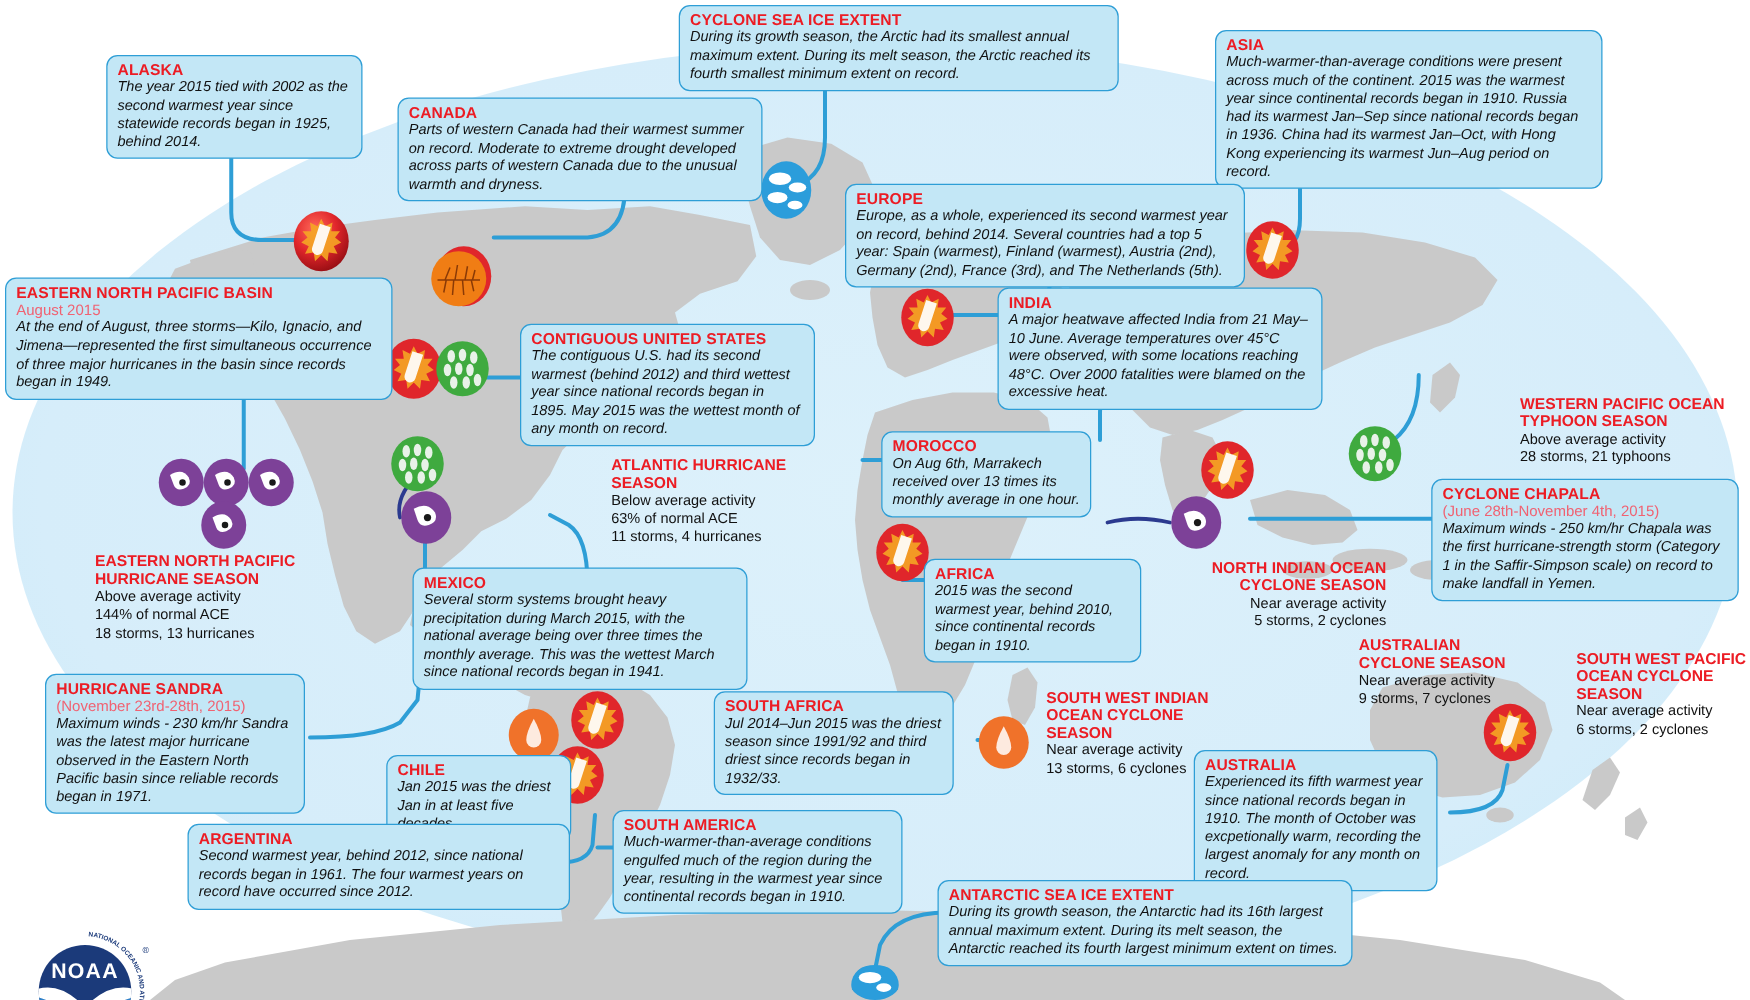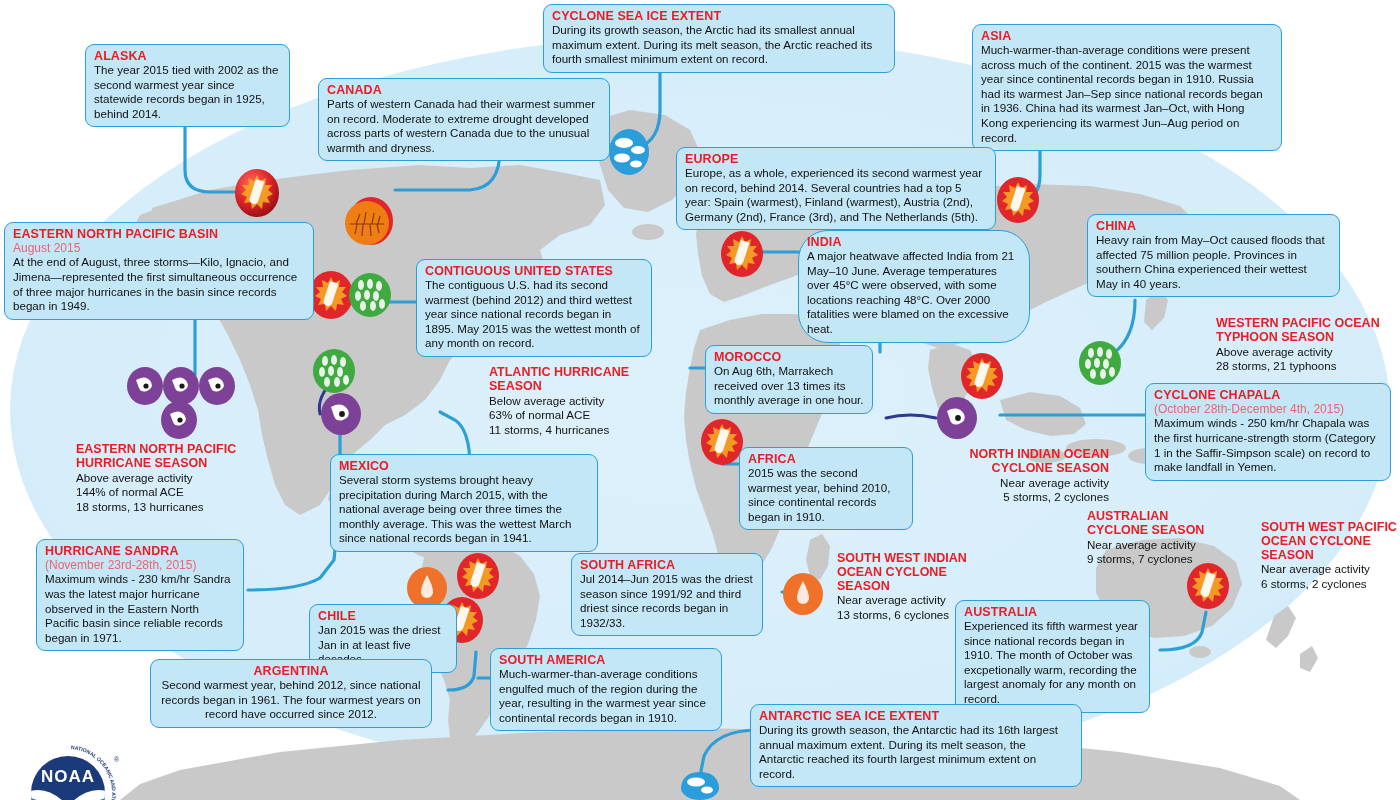--- a/index.html
+++ b/index.html
@@ -51,20 +51,21 @@
     font-size:12px;
     line-height:1.2;
     display:block;
   }
   .callout .bdy {
     color:#111111;
     font-size:11.6px;
     line-height:1.26;
     display:block;
     margin-top:0px;
+    font-style:italic;
   }
 
   
   .statlabel { position:absolute; z-index:4; }
   .statlabel .ttl {
     color:#ec1c24; font-weight:bold; font-size:12.5px; line-height:1.1; display:block;
   }
   .statlabel .bdy {
     color:#111111; font-size:11.6px; line-height:1.26; display:block;
   }
@@ -410,49 +411,45 @@
   <div class="callout" style="left:943px;top:24px;width:310px;margin-left:29px;">
     <span class="ttl">ASIA</span>
     <span class="bdy">Much-warmer-than-average conditions were present across much of the continent. 2015 was the warmest year since continental records began in 1910. Russia had its warmest Jan–Sep since national records began in 1936. China had its warmest Jan–Oct, with Hong Kong experiencing its warmest Jun–Aug period on record.</span>
   </div>
 
   <div class="callout" style="left:676px;top:147px;width:320px;">
     <span class="ttl">EUROPE</span>
     <span class="bdy">Europe, as a whole, experienced its second warmest year on record, behind 2014. Several countries had a top 5 year: Spain (warmest), Finland (warmest), Austria (2nd), Germany  (2nd), France (3rd), and The Netherlands (5th).</span>
   </div>
 
-  <div class="callout" style="left:798px;top:230px;width:232px;border-radius:30px;">
+  <div class="callout" style="left:798px;top:230px;width:260px;">
     <span class="ttl">INDIA</span>
     <span class="bdy">A major heatwave affected India from 21 May–10 June. Average temperatures over 45°C were observed, with some locations reaching 48°C. Over 2000 fatalities were blamed on the excessive heat.</span>
   </div>
 
-  <div class="callout" style="left:1087px;top:214px;width:253px;">
-    <span class="ttl">CHINA</span>
-    <span class="bdy">Heavy rain from May–Oct caused floods that affected 75 million people. Provinces in southern China experienced their wettest May in 40 years.</span>
-  </div>
 
   <div class="callout" style="left:4px;top:222px;width:310px;">
     <span class="ttl">EASTERN NORTH PACIFIC BASIN</span>
     <span class="sub">August 2015</span>
     <span class="bdy">At the end of August, three storms—Kilo, Ignacio, and Jimena—represented the first simultaneous occurrence of three major hurricanes in the basin since records began in 1949.</span>
   </div>
 
   <div class="callout" style="left:416px;top:259px;width:236px;">
     <span class="ttl">CONTIGUOUS UNITED STATES</span>
     <span class="bdy">The contiguous U.S. had its second warmest (behind 2012) and third wettest year since national records began in 1895. May 2015 was the wettest month of any month on record.</span>
   </div>
 
   <div class="callout" style="left:705px;top:345px;width:168px;">
     <span class="ttl">MOROCCO</span>
     <span class="bdy">On Aug 6th, Marrakech received over 13 times its monthly average in one hour.</span>
   </div>
 
   <div class="callout" style="left:1145px;top:383px;width:246px;">
     <span class="ttl">CYCLONE CHAPALA</span>
-    <span class="sub">(October 28th-December 4th, 2015)</span>
+    <span class="sub">(June 28th-November 4th, 2015)</span>
     <span class="bdy">Maximum winds - 250 km/hr Chapala was the first hurricane-strength storm (Category 1 in the Saffir-Simpson scale) on record to make landfall in Yemen.</span>
   </div>
 
   <div class="callout" style="left:330px;top:454px;width:268px;">
     <span class="ttl">MEXICO</span>
     <span class="bdy">Several storm systems brought heavy precipitation during March 2015, with the national average being over three times the monthly average. This was the wettest March since national records began in 1941.</span>
   </div>
 
   <div class="callout" style="left:739px;top:447px;width:174px;">
     <span class="ttl">AFRICA</span>
@@ -473,33 +470,33 @@
   <div class="callout" style="left:571px;top:553px;width:192px;">
     <span class="ttl">SOUTH AFRICA</span>
     <span class="bdy">Jul 2014–Jun 2015 was the driest season since 1991/92 and third driest since records began in 1932/33.</span>
   </div>
 
   <div class="callout" style="left:955px;top:600px;width:195px;">
     <span class="ttl">AUSTRALIA</span>
     <span class="bdy">Experienced its fifth warmest year since national records began in 1910. The month of October was excpetionally warm, recording the largest anomaly for any month on record.</span>
   </div>
 
-  <div class="callout" style="left:150px;top:659px;width:282px;text-align:center;">
+  <div class="callout" style="left:150px;top:659px;width:306px;">
     <span class="ttl">ARGENTINA</span>
     <span class="bdy">Second warmest year, behind 2012, since national records began in 1961. The four warmest years on record have occurred since 2012.</span>
   </div>
 
   <div class="callout" style="left:490px;top:648px;width:232px;">
     <span class="ttl">SOUTH AMERICA</span>
     <span class="bdy">Much-warmer-than-average conditions engulfed much of the region during the year, resulting in the warmest year since continental records began in 1910.</span>
   </div>
 
   <div class="callout" style="left:750px;top:704px;width:332px;">
     <span class="ttl">ANTARCTIC SEA ICE EXTENT</span>
-    <span class="bdy">During its growth season, the Antarctic had its 16th largest annual maximum extent. During its melt season, the Antarctic reached its fourth largest minimum extent on record.</span>
+    <span class="bdy">During its growth season, the Antarctic had its 16th largest annual maximum extent. During its melt season, the Antarctic reached its fourth largest minimum extent on times.</span>
   </div>
 
   <div class="statlabel" style="left:76px;top:443px;width:172px;">
     <span class="ttl">EASTERN NORTH PACIFIC HURRICANE SEASON</span>
     <span class="bdy">Above average activity</span>
     <span class="bdy">144% of normal ACE</span>
     <span class="bdy">18 storms, 13 hurricanes</span>
   </div>
 
   <div class="statlabel" style="left:489px;top:366px;width:152px;">

